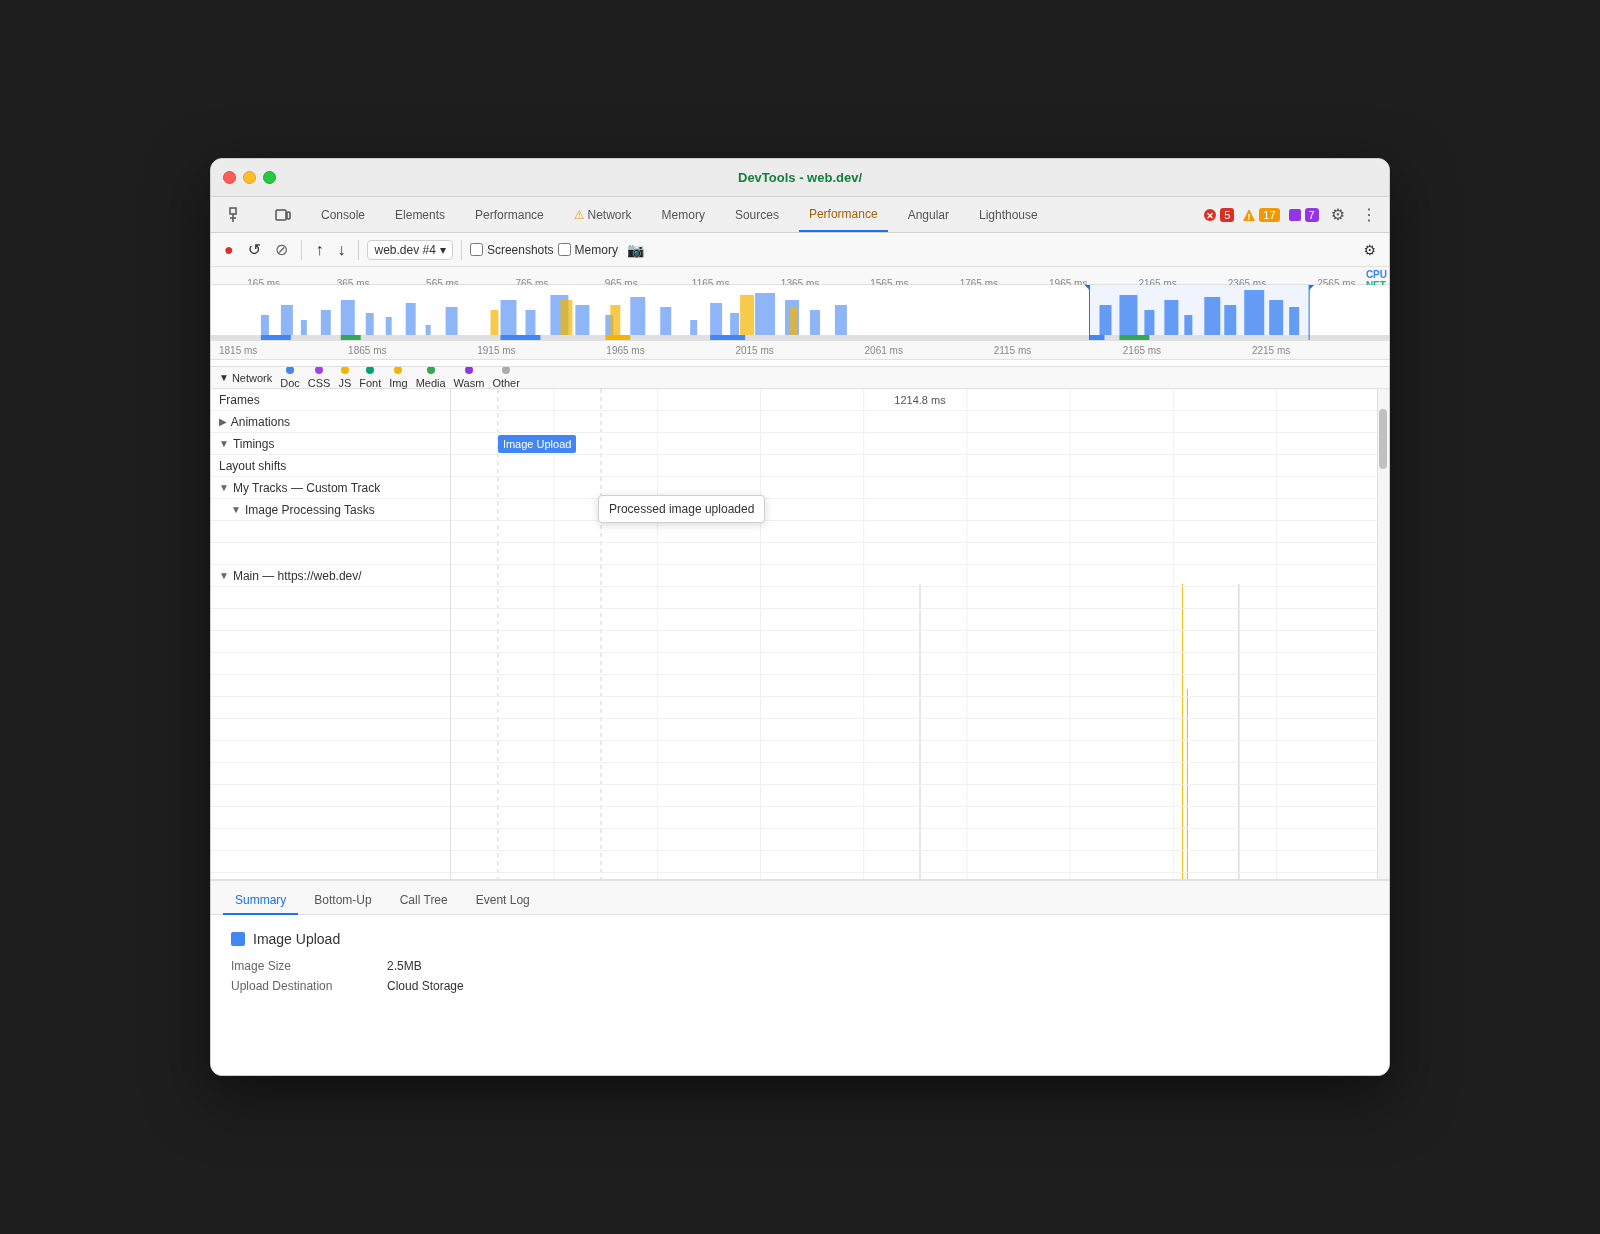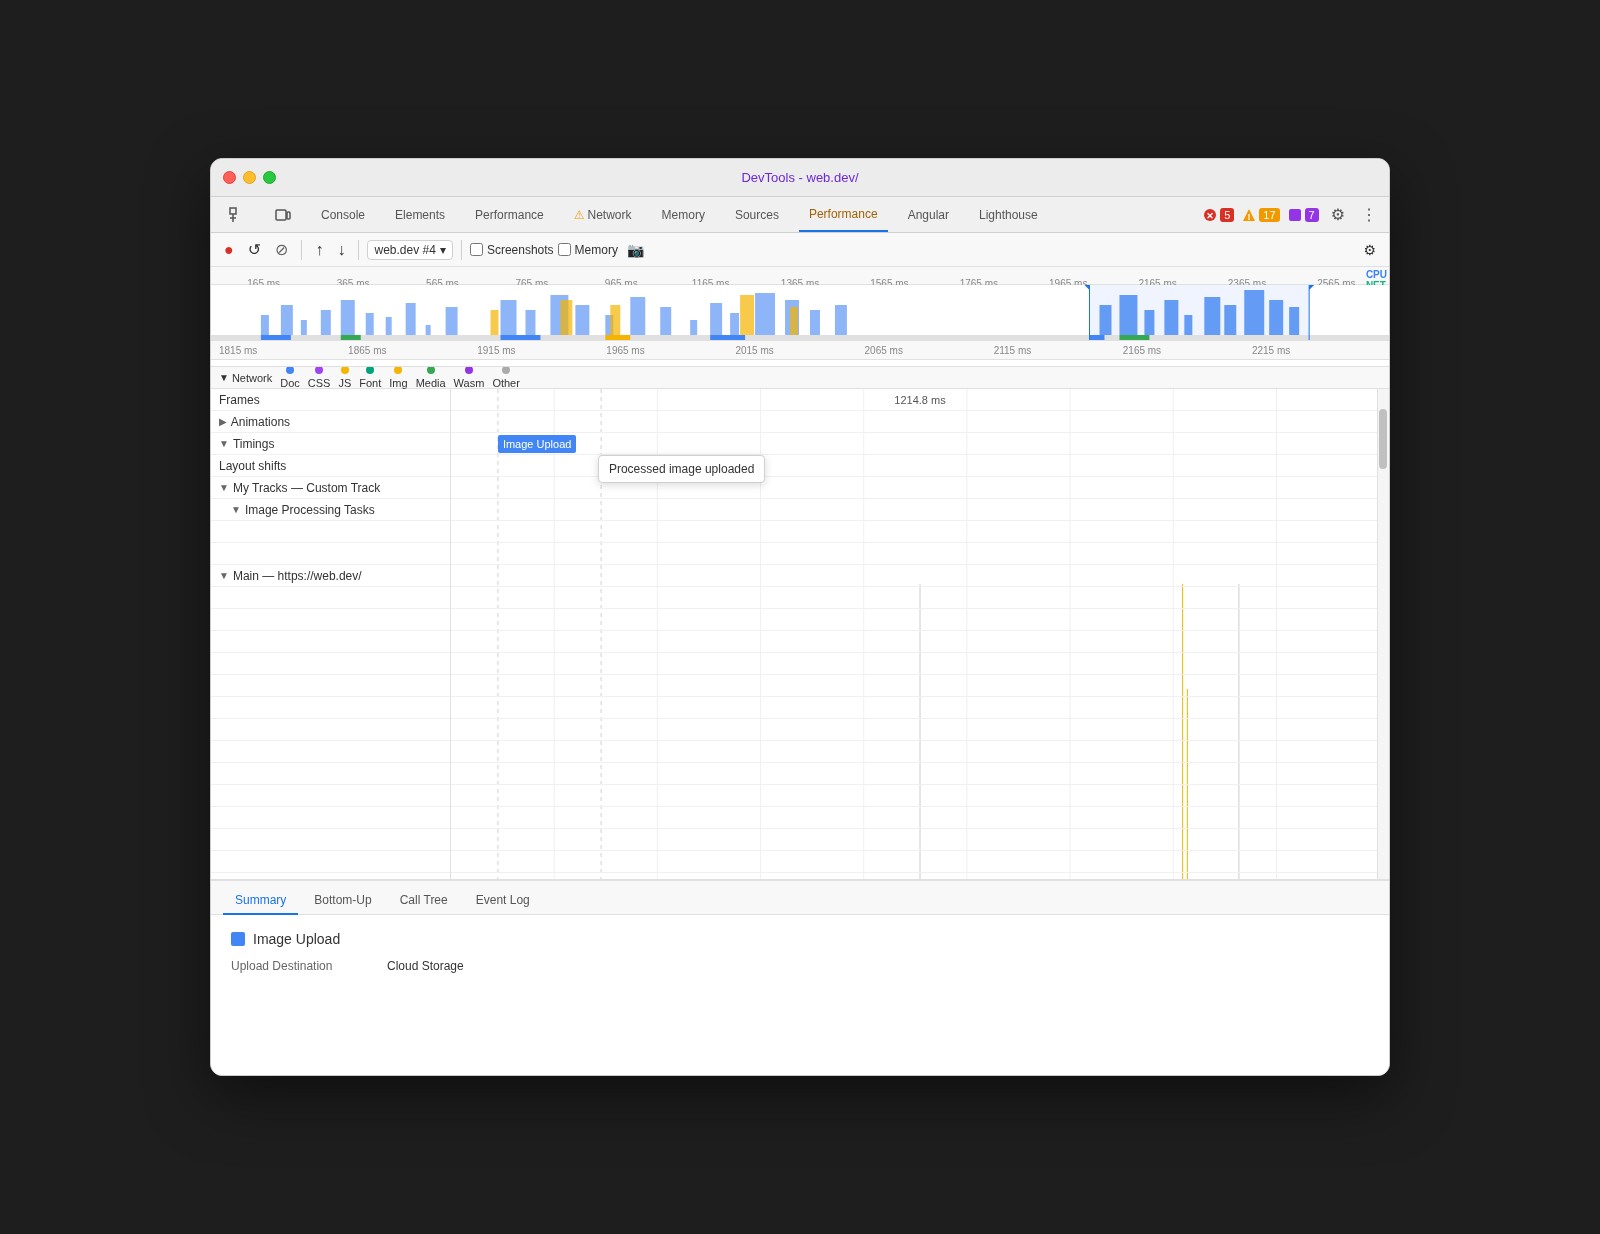--- a/index.html
+++ b/index.html
@@ -39,22 +39,22 @@
       border-radius: 50%;
     }
     .tl-red { background: #ff5f57; border: 1px solid #e0443e; }
     .tl-yellow { background: #ffbd2e; border: 1px solid #dfa123; }
     .tl-green { background: #28c940; border: 1px solid #1aab29; }
     .titlebar-title {
       position: absolute;
       left: 50%;
       transform: translateX(-50%);
       font-size: 13px;
-      color: #6d28d9;
-      font-weight: 400;
+      color: #15803d;
+      font-weight: 700;
     }
 
     
     .devtools-tabs {
       background: #f0f0f0;
       border-bottom: 1px solid #d0d0d0;
       display: flex;
       align-items: center;
       height: 36px;
       padding: 0 8px;
@@ -333,20 +333,21 @@
       position: absolute;
       background: white;
       border: 1px solid #d0d0d0;
       border-radius: 4px;
       padding: 6px 10px;
       font-size: 12px;
       color: #333;
       box-shadow: 0 2px 8px rgba(0,0,0,0.15);
       z-index: 100;
       white-space: nowrap;
+      margin-top: 40px;
     }
 
     
     .scrollbar-track {
       position: absolute;
       right: 0;
       top: 0;
       bottom: 0;
       width: 12px;
       background: #f5f5f5;
@@ -629,21 +630,21 @@
       </svg>
     </div>
 
     <div class="ruler2">
       <div class="ruler2-marks">
         <span class="ruler2-mark">1815 ms</span>
         <span class="ruler2-mark">1865 ms</span>
         <span class="ruler2-mark">1915 ms</span>
         <span class="ruler2-mark">1965 ms</span>
         <span class="ruler2-mark">2015 ms</span>
-        <span class="ruler2-mark">2065 ms</span>
+        <span class="ruler2-mark">2061 ms</span>
         <span class="ruler2-mark">2115 ms</span>
         <span class="ruler2-mark">2165 ms</span>
         <span class="ruler2-mark">2215 ms</span>
       </div>
     </div>
   </div>
 
   <div class="network-filter">
     <div class="network-filter-toggle">
       <span style="font-size:10px;">▼</span>
@@ -823,18 +824,22 @@
       <span>Event Log</span>
     </div>
   </div>
 
   <div class="summary-panel">
     <div class="summary-title">
       <div class="summary-color-box"></div>
       <span class="summary-name">Image Upload</span>
     </div>
     <div class="summary-row">
+      <span class="summary-key">Image Size</span>
+      <span class="summary-value">2.5MB</span>
+    </div>
+    <div class="summary-row">
       <span class="summary-key">Upload Destination</span>
       <span class="summary-value">Cloud Storage</span>
     </div>
   </div>
 
 </div>
 
 </body></html>

